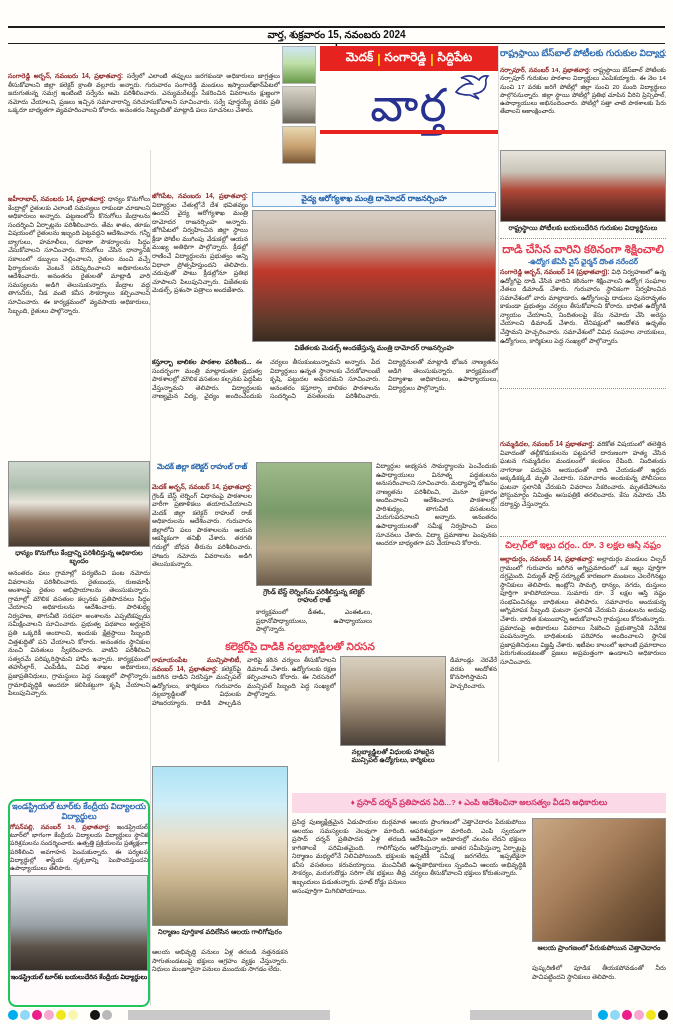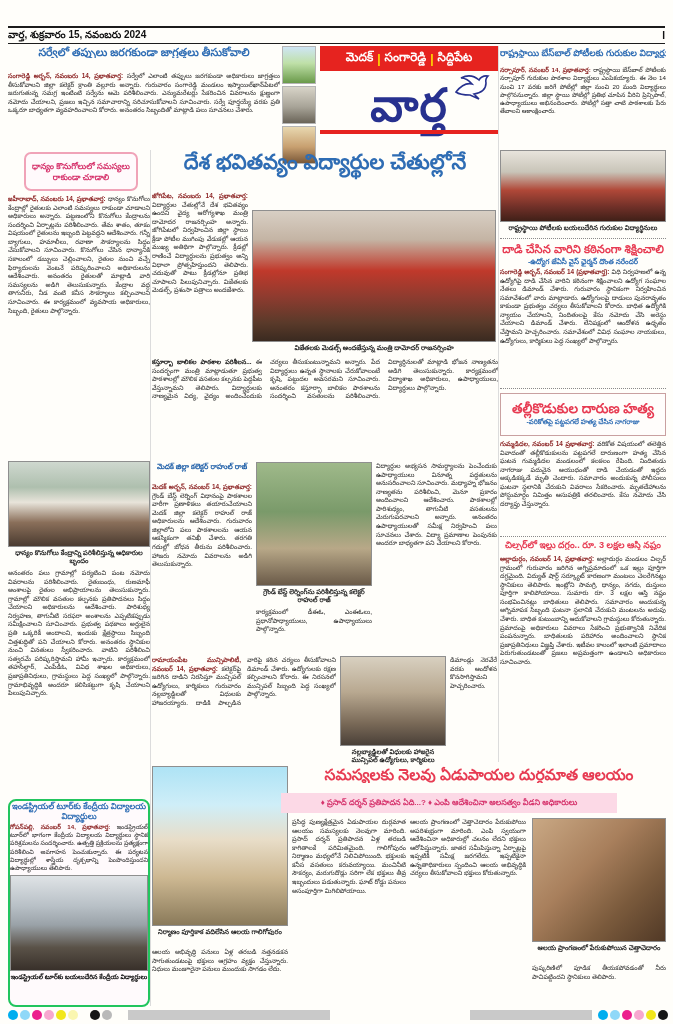--- a/index.html
+++ b/index.html
@@ -13,32 +13,32 @@
   .bt{position:absolute;font-size:6.4px;line-height:1.34;text-align:justify;color:#232323;overflow:hidden;word-break:break-word;}
   .dl{font-weight:bold;color:#8a1f1f;}
   .bold-sub{font-weight:bold;color:#111;}
   .cap{position:absolute;font-size:6.7px;font-weight:bold;text-align:center;color:#1f1f1f;line-height:1.25;overflow:hidden;}
   .ph{position:absolute;border:1px solid #8f8f8f;box-sizing:border-box;}
   .dotsep{position:absolute;border-top:1px dotted #8a8a8a;height:0;}
   .vline{position:absolute;width:1px;background:#dcdcdc;}
   
   #rule-top{left:8px;top:26px;width:657px;height:2px;}
   #rule-sub{left:8px;top:43px;width:657px;height:1px;}
-  #topbar{position:absolute;left:8px;top:29px;width:657px;height:13px;display:flex;justify-content:space-between;align-items:center;font-size:10px;font-weight:bold;color:#111;}
+  #topbar{position:absolute;left:8px;top:29px;width:657px;height:13px;display:flex;justify-content:space-between;align-items:center;font-size:10px;font-weight:bold;color:#111;flex-direction:column;}
   
   #collage{position:absolute;left:282px;top:46px;width:34px;height:122px;}
   .col-img{width:34px;height:38px;border:1px solid #b5b5b5;box-sizing:border-box;margin-bottom:2px;}
   #col1{background:linear-gradient(180deg,#cfe6f5 0%,#bfe0a8 45%,#6a9a4a 100%);}
   #col2{background:linear-gradient(180deg,#d8d4c8 0%,#a8a498 55%,#6a6458 100%);}
   #col3{background:linear-gradient(180deg,#e8d8b0 0%,#c8a070 55%,#7a5838 100%);}
   #banner{position:absolute;left:320px;top:46px;width:178px;height:25px;background:#e6231f;color:#fff;
           display:flex;align-items:center;justify-content:center;font-weight:bold;font-size:12px;gap:4px;}
   .banner-sep{color:#ffe200;font-weight:bold;}
   #logo{position:absolute;left:320px;top:72px;width:178px;height:56px;display:flex;align-items:flex-end;justify-content:center;
-        font-size:46px;font-weight:bold;color:#27318f;letter-spacing:1px;line-height:1;}
+        font-size:46px;font-weight:normal;color:#27318f;letter-spacing:1px;line-height:1;}
   #logo-underline{position:absolute;left:320px;top:130px;width:178px;height:4px;background:#e6231f;}
   #dove{position:absolute;left:452px;top:72px;width:42px;height:28px;}
   
   #tl-head{left:8px;top:46px;width:272px;font-size:11px;white-space:nowrap;}
   #tl-sub{position:absolute;left:8px;top:60px;width:272px;text-align:center;font-size:8.4px;font-weight:bold;color:#d12c3f;}
   #tl-body{left:8px;top:72px;width:272px;height:78px;}
   
   #grain-box{position:absolute;left:24px;top:152px;width:114px;height:39px;border:2px solid #f0a3b8;border-radius:7px;background:#fffafc;
              display:flex;align-items:center;justify-content:center;text-align:center;font-weight:bold;font-size:8.3px;color:#d6336c;
              padding:2px;box-sizing:border-box;line-height:1.25;}
@@ -73,21 +73,21 @@
   #pro-body{left:152px;top:656px;width:184px;height:110px;column-count:2;column-gap:6px;}
   #pro-photo{left:340px;top:656px;width:106px;height:90px;background:linear-gradient(180deg,#d8d0c0 0%,#b8a890 40%,#7a6a58 75%,#4a4038 100%);}
   #pro-cap{left:340px;top:748px;width:106px;height:18px;}
   #pro-col3{left:450px;top:656px;width:47px;height:110px;}
   
   #tem-photo{left:152px;top:766px;width:136px;height:160px;
              background:linear-gradient(180deg,#aee3f5 0%,#cfeef8 24%,#e8ddc8 46%,#cdb892 70%,#8a7a5a 100%);}
   #tem-cap{left:152px;top:928px;width:136px;height:18px;}
   #tem-text{left:152px;top:948px;width:136px;height:58px;}
   #bot-head{left:292px;top:766px;width:374px;font-size:15.5px;white-space:nowrap;}
-  #bullet-bar{position:absolute;left:281px;top:793px;width:336px;height:20px;background:#fcd9e6;color:#d6336c;font-weight:bold;font-size:8px;
+  #bullet-bar{position:absolute;left:292px;top:793px;width:374px;height:20px;background:#fcd9e6;color:#d6336c;font-weight:bold;font-size:8px;
               display:flex;align-items:center;justify-content:center;overflow:hidden;}
   #bot-c1{left:292px;top:818px;width:114px;height:188px;}
   #bot-c2{left:410px;top:818px;width:116px;height:188px;}
   #door-photo{left:532px;top:818px;width:134px;height:124px;background:linear-gradient(135deg,#c9a884 0%,#a87f5c 40%,#7a5a3c 70%,#513926 100%);}
   #door-cap{left:532px;top:944px;width:134px;height:18px;}
   #bot-c3{left:532px;top:964px;width:134px;height:42px;}
   
   #tr-head{left:500px;top:48px;width:166px;font-size:9px;white-space:nowrap;}
   #tr-body{left:500px;top:66px;width:166px;height:82px;font-size:6.2px;}
   #tr-photo{left:500px;top:150px;width:166px;height:72px;
@@ -145,48 +145,44 @@
     <span>సిద్దిపేట</span>
   </div>
   <div id="logo">
     <span>వార్త</span>
   </div>
   <svg id="dove" viewBox="0 0 42 28">
     <path d="M4 20 Q12 10 20 12 Q15 6 9 6 Q19 1 27 8 Q30 3 36 4 Q33 7 34 11 Q34 20 22 22 L27 27 L18 23 Q8 23 4 20 Z" fill="#ffffff" stroke="#27318f" stroke-width="1.6"></path>
   </svg>
   <div id="logo-underline"></div>
 
-  <div class="hl" id="tl-head">సర్వేలో తప్పులు జరగకుండా జాగ్రత్తలు తీసుకోవాలి</div>
   <div class="bt" id="tl-body">
     <span class="dl">సంగారెడ్డి అర్బన్, నవంబరు 14, ప్రభాతవార్త:</span>
     <span>సర్వేలో ఎలాంటి తప్పులు జరగకుండా అధికారులు జాగ్రత్తలు తీసుకోవాలని జిల్లా కలెక్టర్ క్రాంతి వల్లూరు అన్నారు. గురువారం సంగారెడ్డి మండలం ఇస్మాయిల్‌ఖాన్‌పేటలో జరుగుతున్న సమగ్ర ఇంటింటి సర్వేను ఆమె పరిశీలించారు. ఎన్యుమరేటర్లు సేకరించిన వివరాలను క్షుణ్ణంగా నమోదు చేయాలని, ప్రజలు ఇచ్చిన సమాచారాన్ని సరిచూసుకోవాలని సూచించారు. సర్వే పూర్తయ్యే వరకు ప్రతి ఒక్కరూ బాధ్యతగా వ్యవహరించాలని కోరారు. అనంతరం సిబ్బందితో మాట్లాడి పలు సూచనలు చేశారు.</span>
   </div>
 
-  <div id="grain-box">
-    <span>ధాన్యం కొనుగోలులో సమస్యలు రాకుండా చూడాలి</span>
-  </div>
   <div class="bt" id="l2-body">
     <span class="dl">జహీరాబాద్, నవంబరు 14, ప్రభాతవార్త:</span>
     <span>ధాన్యం కొనుగోలు కేంద్రాల్లో రైతులకు ఎలాంటి సమస్యలు రాకుండా చూడాలని అధికారులు అన్నారు. పట్టణంలోని కొనుగోలు కేంద్రాలను సందర్శించి ఏర్పాట్లను పరిశీలించారు. తేమ శాతం, తూకం విషయంలో రైతులను ఇబ్బంది పెట్టవద్దని ఆదేశించారు. గన్నీ బ్యాగులు, హమాలీలు, రవాణా సౌకర్యాలను సిద్ధం చేసుకోవాలని సూచించారు. కొనుగోలు చేసిన ధాన్యానికి సకాలంలో డబ్బులు చెల్లించాలని, రైతుల నుంచి వచ్చే ఫిర్యాదులను వెంటనే పరిష్కరించాలని అధికారులను ఆదేశించారు. అనంతరం రైతులతో మాట్లాడి వారి సమస్యలను అడిగి తెలుసుకున్నారు. కేంద్రాల వద్ద తాగునీరు, నీడ వంటి కనీస సౌకర్యాలు కల్పించాలని సూచించారు. ఈ కార్యక్రమంలో వ్యవసాయ అధికారులు, సిబ్బంది, రైతులు పాల్గొన్నారు.</span>
   </div>
   <div class="ph" id="l-photo"></div>
   <div class="cap" id="l-cap">ధాన్యం కొనుగోలు కేంద్రాన్ని పరిశీలిస్తున్న అధికారుల బృందం</div>
   <div class="bt" id="l2b-body">అనంతరం పలు గ్రామాల్లో పర్యటించి పంట నమోదు వివరాలను పరిశీలించారు. రైతుబంధు, రుణమాఫీ అంశాలపై రైతుల అభిప్రాయాలను తెలుసుకున్నారు. గ్రామాల్లో మౌలిక వసతుల కల్పనకు ప్రతిపాదనలు సిద్ధం చేయాలని అధికారులను ఆదేశించారు. పారిశుధ్య నిర్వహణ, తాగునీటి సరఫరా అంశాలను ఎప్పటికప్పుడు సమీక్షించాలని సూచించారు. ప్రభుత్వ పథకాలు అర్హులైన ప్రతి ఒక్కరికీ అందాలని, ఇందుకు క్షేత్రస్థాయి సిబ్బంది చిత్తశుద్ధితో పని చేయాలని కోరారు. అనంతరం స్థానికుల నుంచి వినతులు స్వీకరించారు. వాటిని పరిశీలించి సత్వరమే పరిష్కరిస్తామని హామీ ఇచ్చారు. కార్యక్రమంలో తహసీల్దార్, ఎంపీడీఓ, వివిధ శాఖల అధికారులు, ప్రజాప్రతినిధులు, గ్రామస్థులు పెద్ద సంఖ్యలో పాల్గొన్నారు. గ్రామాభివృద్ధికి అందరూ కలిసికట్టుగా కృషి చేయాలని పిలుపునిచ్చారు.</div>
 
   <div id="tour-box">
     <div class="tour-head">ఇండస్ట్రియల్ టూర్‌కు కేంద్రీయ విద్యాలయ విద్యార్థులు</div>
     <div class="tour-body">
       <span class="dl">గోపన్‌పల్లి, నవంబర్ 14, ప్రభాతవార్త:</span>
       <span>ఇండస్ట్రియల్ టూర్‌లో భాగంగా కేంద్రీయ విద్యాలయ విద్యార్థులు స్థానిక పరిశ్రమలను సందర్శించారు. ఉత్పత్తి ప్రక్రియలను ప్రత్యక్షంగా పరిశీలించి అవగాహన పెంచుకున్నారు. ఈ పర్యటన విద్యార్థుల్లో శాస్త్రీయ దృక్పథాన్ని పెంపొందిస్తుందని ఉపాధ్యాయులు తెలిపారు.</span>
     </div>
     <div class="tour-photo"></div>
     <div class="tour-cap">ఇండస్ట్రియల్ టూర్‌కు బయలుదేరిన కేంద్రీయ విద్యార్థులు</div>
   </div>
 
-  <div class="hl" id="main-head">దేశ భవితవ్యం విద్యార్థుల చేతుల్లోనే</div>
+  <div id="min-box">వైద్య ఆరోగ్యశాఖ మంత్రి దామోదర్ రాజనర్సింహ</div>
   <div class="bt" id="m-left">
     <span class="dl">జోగిపేట, నవంబరు 14, ప్రభాతవార్త:</span>
     <span>విద్యార్థుల చేతుల్లోనే దేశ భవితవ్యం ఉందని వైద్య ఆరోగ్యశాఖ మంత్రి దామోదర రాజనర్సింహ అన్నారు. జోగిపేటలో నిర్వహించిన జిల్లా స్థాయి క్రీడా పోటీల ముగింపు వేడుకల్లో ఆయన ముఖ్య అతిథిగా పాల్గొన్నారు. క్రీడల్లో రాణించే విద్యార్థులను ప్రభుత్వం అన్ని విధాలా ప్రోత్సహిస్తుందని తెలిపారు. చదువుతో పాటు క్రీడల్లోనూ ప్రతిభ చూపాలని పిలుపునిచ్చారు. విజేతలకు మెడల్స్, ప్రశంసా పత్రాలు అందజేశారు.</span>
   </div>
   <div class="ph" id="m-photo"></div>
   <div class="cap" id="m-cap">విజేతలకు మెడల్స్ అందజేస్తున్న మంత్రి దామోదర్ రాజనర్సింహ</div>
   <div class="bt" id="m-3col">
     <span class="bold-sub">కస్తూర్బా బాలికల పాఠశాల పరిశీలన...</span>
     <span>ఈ సందర్భంగా మంత్రి మాట్లాడుతూ ప్రభుత్వ పాఠశాలల్లో మౌలిక వసతుల కల్పనకు పెద్దపీట వేస్తున్నామని తెలిపారు. విద్యార్థులకు నాణ్యమైన విద్య, వైద్యం అందించేందుకు చర్యలు తీసుకుంటున్నామని అన్నారు. పేద విద్యార్థులు ఉన్నత స్థానాలకు చేరుకోవాలంటే కృషి, పట్టుదల అవసరమని సూచించారు. అనంతరం కస్తూర్బా బాలికల పాఠశాలను సందర్శించి వసతులను పరిశీలించారు. విద్యార్థినులతో మాట్లాడి భోజన నాణ్యతను అడిగి తెలుసుకున్నారు. కార్యక్రమంలో విద్యాశాఖ అధికారులు, ఉపాధ్యాయులు, విద్యార్థులు పాల్గొన్నారు.</span>
   </div>
@@ -194,32 +190,32 @@
   <div id="gbl-sub">మెదక్ జిల్లా కలెక్టర్ రాహుల్ రాజ్</div>
   <div class="bt" id="gbl-left">
     <span class="dl">మెదక్ అర్బన్, నవంబర్ 14, ప్రభాతవార్త:</span>
     <span>గ్రౌండ్ బేస్డ్ లెర్నింగ్ విధానంపై పాఠశాలల వారీగా ప్రణాళికలు తయారుచేయాలని మెదక్ జిల్లా కలెక్టర్ రాహుల్ రాజ్ అధికారులను ఆదేశించారు. గురువారం జిల్లాలోని పలు పాఠశాలలను ఆయన ఆకస్మికంగా తనిఖీ చేశారు. తరగతి గదుల్లో బోధన తీరును పరిశీలించారు. హాజరు నమోదు వివరాలను అడిగి తెలుసుకున్నారు.</span>
   </div>
   <div class="ph" id="gbl-photo"></div>
   <div class="cap" id="gbl-cap">గ్రౌండ్ బేస్డ్ లెర్నింగ్‌ను పరిశీలిస్తున్న కలెక్టర్ రాహుల్ రాజ్</div>
   <div class="bt" id="gbl-mid">కార్యక్రమంలో డీఈఓ, ఎంఈఓలు, ప్రధానోపాధ్యాయులు, ఉపాధ్యాయులు పాల్గొన్నారు.</div>
   <div class="bt" id="gbl-right">విద్యార్థుల అభ్యసన సామర్థ్యాలను పెంచేందుకు ఉపాధ్యాయులు వినూత్న పద్ధతులను అనుసరించాలని సూచించారు. మధ్యాహ్న భోజనం నాణ్యతను పరిశీలించి, మెనూ ప్రకారం అందించాలని ఆదేశించారు. పాఠశాలల్లో పారిశుధ్యం, తాగునీటి వసతులను మెరుగుపరచాలని అన్నారు. అనంతరం ఉపాధ్యాయులతో సమీక్ష నిర్వహించి పలు సూచనలు చేశారు. విద్యా ప్రమాణాల పెంపునకు అందరూ బాధ్యతగా పని చేయాలని కోరారు.</div>
 
+  <div class="hl hl-red" id="pro-head">కలెక్టర్‌పై దాడికి నల్లబ్యాడ్జిలతో నిరసన</div>
   <div class="bt" id="pro-body">
     <span class="dl">రామాయంపేట మున్సిపాలిటీ, నవంబర్ 14, ప్రభాతవార్త:</span>
     <span>కలెక్టర్‌పై జరిగిన దాడిని నిరసిస్తూ మున్సిపల్ ఉద్యోగులు, కార్మికులు గురువారం నల్లబ్యాడ్జిలతో విధులకు హాజరయ్యారు. దాడికి పాల్పడిన వారిపై కఠిన చర్యలు తీసుకోవాలని డిమాండ్ చేశారు. ఉద్యోగులకు రక్షణ కల్పించాలని కోరారు. ఈ నిరసనలో మున్సిపల్ సిబ్బంది పెద్ద సంఖ్యలో పాల్గొన్నారు.</span>
   </div>
   <div class="ph" id="pro-photo"></div>
   <div class="cap" id="pro-cap">నల్లబ్యాడ్జిలతో విధులకు హాజరైన మున్సిపల్ ఉద్యోగులు, కార్మికులు</div>
   <div class="bt" id="pro-col3">డిమాండ్లు నెరవేరే వరకు ఆందోళన కొనసాగిస్తామని హెచ్చరించారు.</div>
 
   <div class="ph" id="tem-photo"></div>
   <div class="cap" id="tem-cap">నిర్మాణం పూర్తికాక వదిలేసిన ఆలయ గాలిగోపురం</div>
   <div class="bt" id="tem-text">ఆలయ అభివృద్ధి పనులు ఏళ్ల తరబడి నత్తనడకన సాగుతుండటంపై భక్తులు ఆగ్రహం వ్యక్తం చేస్తున్నారు. నిధులు మంజూరైనా పనులు ముందుకు సాగడం లేదు.</div>
-  <div class="hl hl-red" id="bot-head">సమస్యలకు నెలవు ఏడుపాయల దుర్గమాత ఆలయం</div>
   <div id="bullet-bar">♦ ప్రసాద్ దర్శన్ ప్రతిపాదన ఏది...? ♦ ఎంపి ఆదేశించినా అలసత్వం వీడని అధికారులు</div>
   <div class="bt" id="bot-c1">ప్రసిద్ధ పుణ్యక్షేత్రమైన ఏడుపాయల దుర్గమాత ఆలయం సమస్యలకు నెలవుగా మారింది. ప్రసాద్ దర్శన్ ప్రతిపాదన ఏళ్ల తరబడి కాగితాలకే పరిమితమైంది. గాలిగోపురం నిర్మాణం మధ్యలోనే నిలిచిపోయింది. భక్తులకు కనీస వసతులు కరువయ్యాయి. మంచినీటి సౌకర్యం, మరుగుదొడ్లు సరిగా లేక భక్తులు తీవ్ర ఇబ్బందులు పడుతున్నారు. ఘాట్ రోడ్డు పనులు అసంపూర్తిగా మిగిలిపోయాయి.</div>
   <div class="bt" id="bot-c2">ఆలయ ప్రాంగణంలో చెత్తాచెదారం పేరుకుపోయి అపరిశుభ్రంగా మారింది. ఎంపి స్వయంగా ఆదేశించినా అధికారుల్లో చలనం లేదని భక్తులు ఆరోపిస్తున్నారు. జాతర సమీపిస్తున్నా ఏర్పాట్లపై ఇప్పటికీ సమీక్ష జరగలేదు. ఇప్పటికైనా ఉన్నతాధికారులు స్పందించి ఆలయ అభివృద్ధికి చర్యలు తీసుకోవాలని భక్తులు కోరుతున్నారు.</div>
   <div class="ph" id="door-photo"></div>
   <div class="cap" id="door-cap">ఆలయ ప్రాంగణంలో పేరుకుపోయిన చెత్తాచెదారం</div>
   <div class="bt" id="bot-c3">పుష్కరిణిలో పూడిక తీయకపోవడంతో నీరు పాచిపట్టిందని స్థానికులు తెలిపారు.</div>
 
   <div class="hl" id="tr-head">రాష్ట్రస్థాయి బేస్‌బాల్ పోటీలకు గురుకుల విద్యార్థులు</div>
   <div class="bt" id="tr-body">
     <span class="dl">నర్సాపూర్, నవంబర్ 14, ప్రభాతవార్త:</span>
@@ -230,24 +226,20 @@
   <div class="dotsep" id="sep1"></div>
 
   <div class="hl hl-red" id="atk-head">దాడి చేసిన వారిని కఠినంగా శిక్షించాలి</div>
   <div id="atk-sub">-ఉద్యోగ జేఏసీ వైస్ ఛైర్మన్ దొంత నరేందర్</div>
   <div class="bt" id="atk-body">
     <span class="dl">సంగారెడ్డి అర్బన్, నవంబర్ 14 (ప్రభాతవార్త):</span>
     <span>విధి నిర్వహణలో ఉన్న ఉద్యోగిపై దాడి చేసిన వారిని కఠినంగా శిక్షించాలని ఉద్యోగ సంఘాల నేతలు డిమాండ్ చేశారు. గురువారం స్థానికంగా నిర్వహించిన సమావేశంలో వారు మాట్లాడారు. ఉద్యోగులపై దాడులు పునరావృతం కాకుండా ప్రభుత్వం చర్యలు తీసుకోవాలని కోరారు. బాధిత ఉద్యోగికి న్యాయం చేయాలని, నిందితులపై కేసు నమోదు చేసి అరెస్టు చేయాలని డిమాండ్ చేశారు. లేనిపక్షంలో ఆందోళన ఉధృతం చేస్తామని హెచ్చరించారు. సమావేశంలో వివిధ సంఘాల నాయకులు, ఉద్యోగులు, కార్మికులు పెద్ద సంఖ్యలో పాల్గొన్నారు.</span>
   </div>
   <div class="dotsep" id="sep2"></div>
 
-  <div id="mur-box">
-    <div class="mur-head">తల్లీకొడుకుల దారుణ హత్య</div>
-    <div class="mur-sub">-వరికోతపై పట్టపగలే హత్య చేసిన నాగరాజు</div>
-  </div>
   <div class="bt" id="mur-body">
     <span class="dl">గుమ్మడిదల, నవంబర్ 14 ప్రభాతవార్త:</span>
     <span>వరికోత విషయంలో తలెత్తిన వివాదంతో తల్లీకొడుకులను పట్టపగలే దారుణంగా హత్య చేసిన ఘటన గుమ్మడిదల మండలంలో కలకలం రేపింది. నిందితుడు నాగరాజు పదునైన ఆయుధంతో దాడి చేయడంతో ఇద్దరు అక్కడికక్కడే మృతి చెందారు. సమాచారం అందుకున్న పోలీసులు ఘటనా స్థలానికి చేరుకుని వివరాలు సేకరించారు. మృతదేహాలను పోస్టుమార్టం నిమిత్తం ఆసుపత్రికి తరలించారు. కేసు నమోదు చేసి దర్యాప్తు చేస్తున్నారు.</span>
   </div>
   <div class="dotsep" id="sep3"></div>
 
   <div class="hl hl-red" id="fire-head">చిల్పర్‌లో ఇల్లు దగ్ధం.. రూ. 3 లక్షల ఆస్తి నష్టం</div>
   <div class="bt" id="fire-body">
     <span class="dl">అల్లాదుర్గం, నవంబర్ 14, ప్రభాతవార్త:</span>
     <span>అల్లాదుర్గం మండలం చిల్పర్ గ్రామంలో గురువారం జరిగిన అగ్నిప్రమాదంలో ఒక ఇల్లు పూర్తిగా దగ్ధమైంది. విద్యుత్ షార్ట్ సర్క్యూట్ కారణంగా మంటలు చెలరేగినట్లు స్థానికులు తెలిపారు. ఇంట్లోని సామగ్రి, ధాన్యం, నగదు, దుస్తులు పూర్తిగా కాలిపోయాయి. సుమారు రూ. 3 లక్షల ఆస్తి నష్టం సంభవించినట్లు బాధితులు తెలిపారు. సమాచారం అందుకున్న అగ్నిమాపక సిబ్బంది ఘటనా స్థలానికి చేరుకుని మంటలను అదుపు చేశారు. బాధిత కుటుంబాన్ని ఆదుకోవాలని గ్రామస్థులు కోరుతున్నారు. ప్రమాదంపై అధికారులు వివరాలు సేకరించి ప్రభుత్వానికి నివేదిక పంపనున్నారు. బాధితులకు పరిహారం అందించాలని స్థానిక ప్రజాప్రతినిధులు విజ్ఞప్తి చేశారు. ఇటీవల కాలంలో ఇలాంటి ప్రమాదాలు పెరుగుతుండటంతో ప్రజలు అప్రమత్తంగా ఉండాలని అధికారులు సూచించారు.</span>

